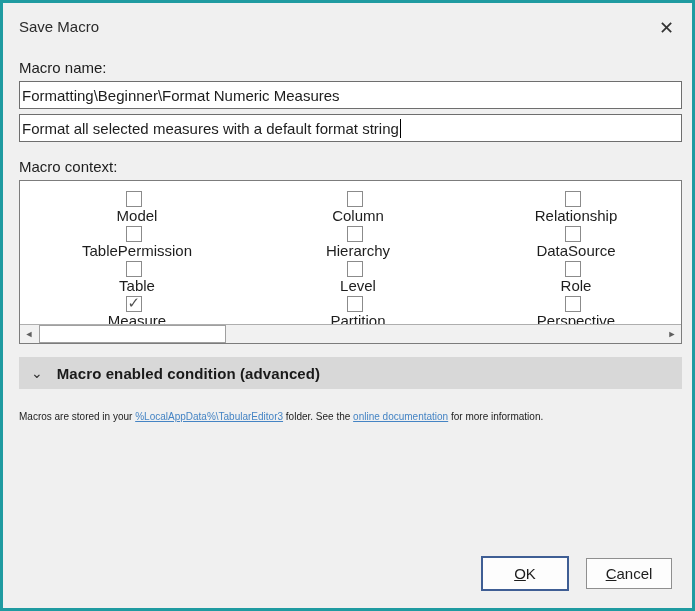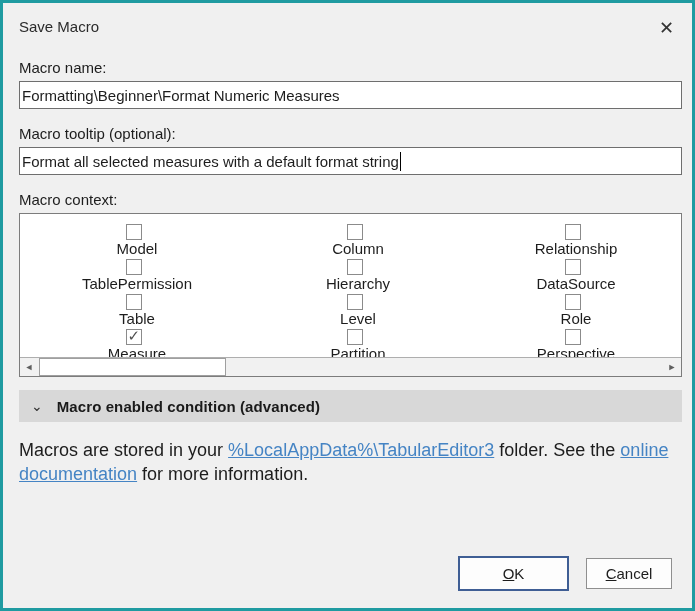--- a/index.html
+++ b/index.html
@@ -89,56 +89,55 @@
     background:#d8d8d8;
     display:flex; align-items:center;
     padding-left:12px;
     cursor:pointer;
   }
   .expander .chev { font-size:14px; color:#333; margin-right:14px; line-height:10px; }
   .expander .exp-label { font-size:15px; font-weight:bold; color:#1a1a1a; letter-spacing:0.1px; }
 
   .footer-note {
     margin-top:16px; width:660px;
-    font-size:18px; line-height:24px; color:#1d1d1d;
+    font-size:10px; line-height:24px; color:#1d1d1d;
   }
   .footer-note a { color:#4584c4; text-decoration:underline; cursor:pointer; }
 
   .button-row {
     position:absolute; right:20px; bottom:17px;
     display:flex; align-items:center; gap:17px;
   }
   .btn {
     background:#fdfdfd; font-size:15px; color:#1d1d1d;
     display:flex; align-items:center; justify-content:center;
     cursor:pointer;
     font-family:"Liberation Sans", sans-serif;
   }
-  .btn.ok { width:111px; height:35px; border:2px solid #3f5e94; }
+  .btn.ok { width:88px; height:35px; border:2px solid #3f5e94; }
   .btn.cancel { width:86px; height:31px; border:1px solid #8f8f8f; }
   .ak { text-decoration:underline; }
 </style>
 </head>
 <body>
 
 <div class="dialog">
 
   <div class="title-row">
     <div class="title">Save Macro</div>
     <div class="close-btn">✕</div>
   </div>
 
   <div class="content">
 
     <div class="field-label">Macro name:</div>
     <div class="text-input">
       <span>Formatting\Beginner\Format Numeric Measures</span>
     </div>
 
-    <div class="field-label tight">Macro tooltip (optional):</div>
     <div class="text-input">
       <span>Format all selected measures with a default format string</span>
         <span class="caret"></span>
     </div>
 
     <div class="field-label tight">Macro context:</div>
 
     <div class="context-panel">
       <div class="cb-grid">
 

